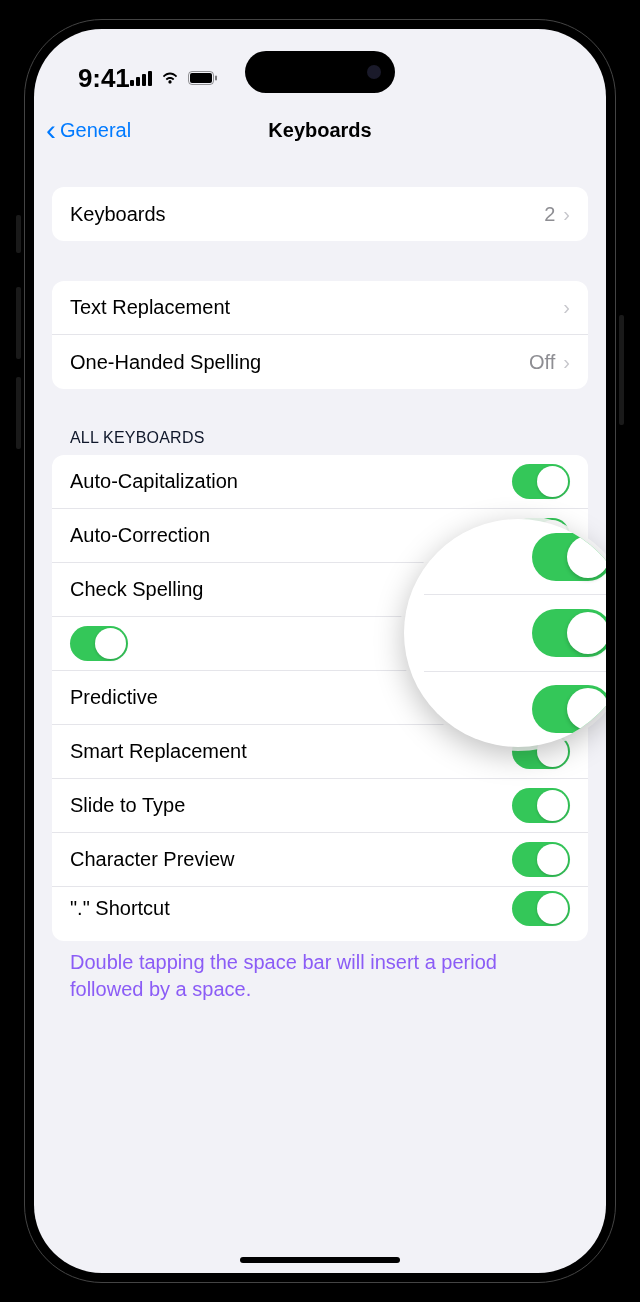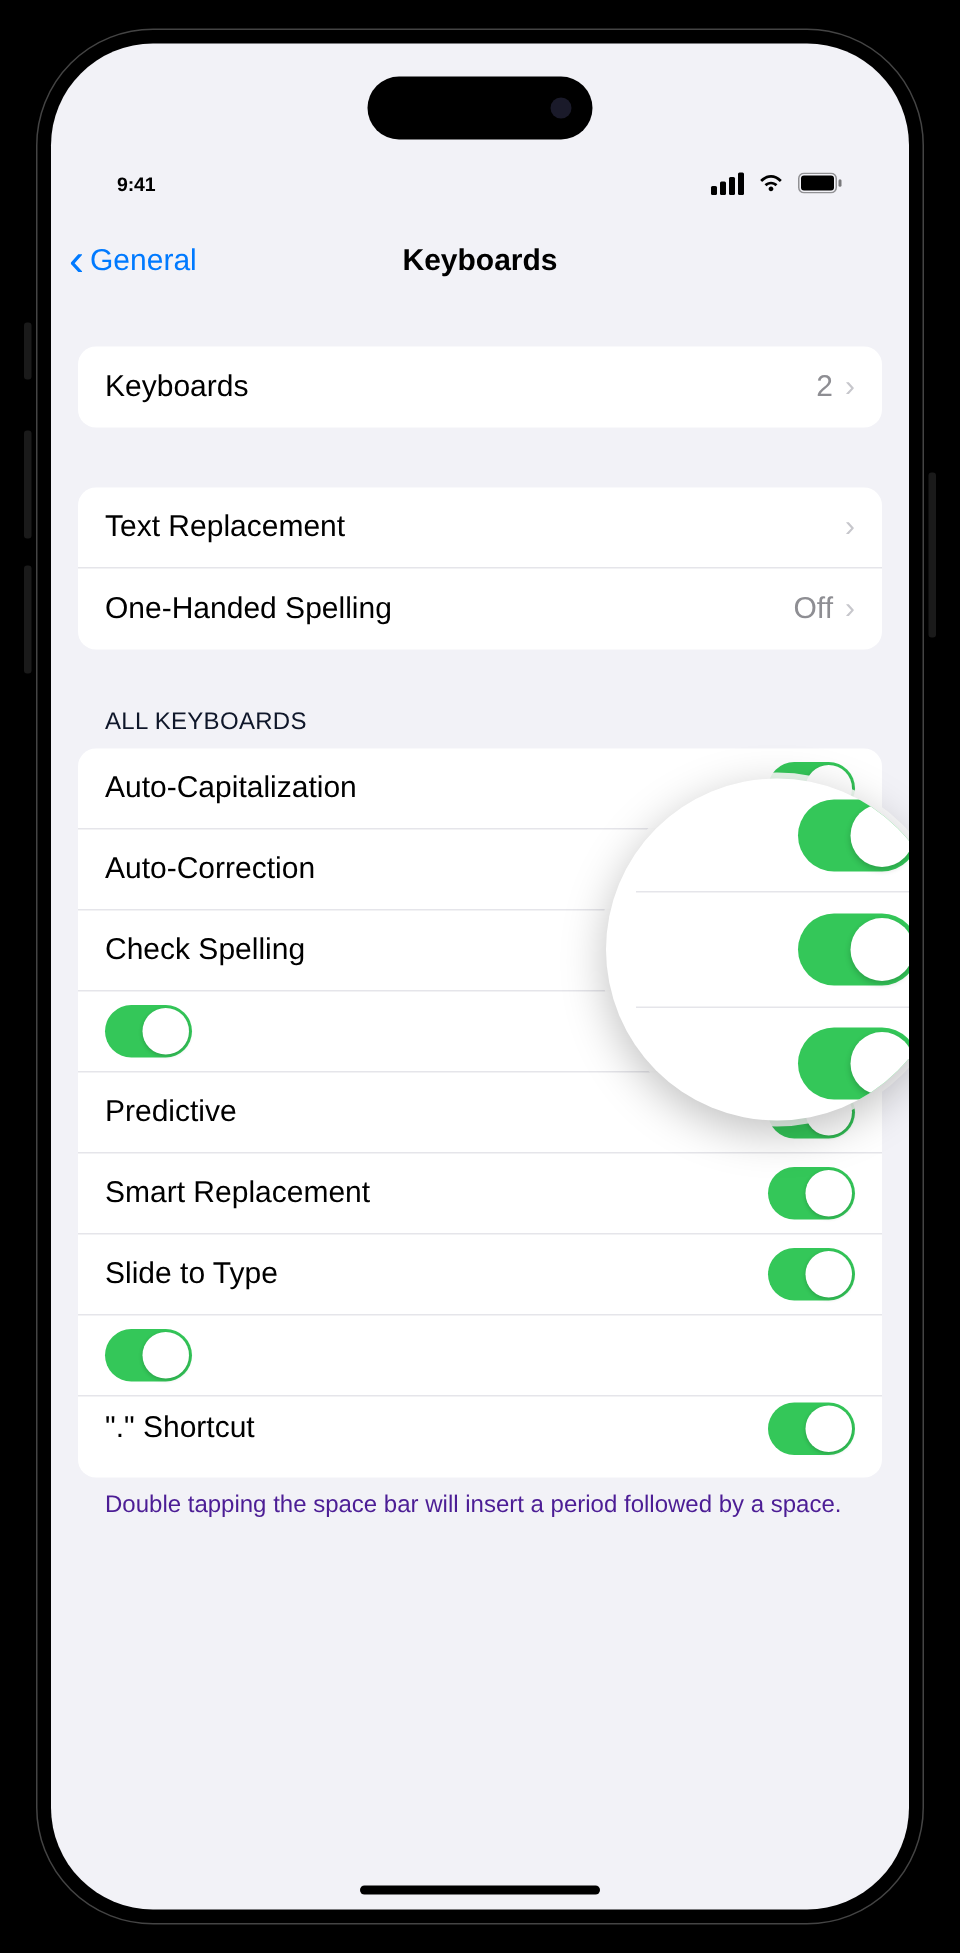--- a/index.html
+++ b/index.html
@@ -53,25 +53,23 @@
       height: 14px;
       background: #1a1a2a;
       border-radius: 50%;
     }
     
     
     .status-bar {
       height: 74px;
       display: flex;
       align-items: center;
-      justify-content: space-between;
       padding: 24px 44px 0 44px;
-      font-size: 13px;
+      font-size: 26px;
       font-weight: 600;
-      margin-top: 44px;
     }
     .status-time { letter-spacing: -0.1px; }
     .status-right { display: flex; align-items: center; gap: 8px; }
     .signal-bars { display: flex; align-items: flex-end; gap: 2px; }
     .signal-bars span { width: 4px; background: #000; border-radius: 1px; }
     .signal-bars span:nth-child(1) { height: 6px; }
     .signal-bars span:nth-child(2) { height: 9px; }
     .signal-bars span:nth-child(3) { height: 12px; }
     .signal-bars span:nth-child(4) { height: 15px; }
     .wifi-icon svg, .battery-icon svg { display: block; }
@@ -153,22 +151,22 @@
       height: 31px;
       background: #fff;
       border-radius: 50%;
       position: absolute;
       top: 2px;
       right: 2px;
       box-shadow: 0 1px 3px rgba(0,0,0,0.2);
     }
     
     .footer-note {
-      font-size: 16px;
-      color: #4c1d95;
+      font-size: 20px;
+      color: #8b5cf6;
       padding: 8px 18px 0 18px;
       line-height: 1.35;
     }
     
     
     .magnifier {
       position: absolute;
       width: 228px;
       height: 228px;
       border-radius: 50%;
@@ -335,20 +333,21 @@
               <div class="knob"></div>
             </div>
         </div>
         <div class="toggle-row">
           <span class="row-label">Slide to Type</span>
           <div class="toggle">
               <div class="knob"></div>
             </div>
         </div>
         <div class="toggle-row">
+          <span class="row-label">Character Preview</span>
           <div class="toggle">
               <div class="knob"></div>
             </div>
         </div>
         <div class="toggle-row last-row">
           <span class="row-label">"." Shortcut</span>
           <div class="toggle">
               <div class="knob"></div>
             </div>
         </div>

